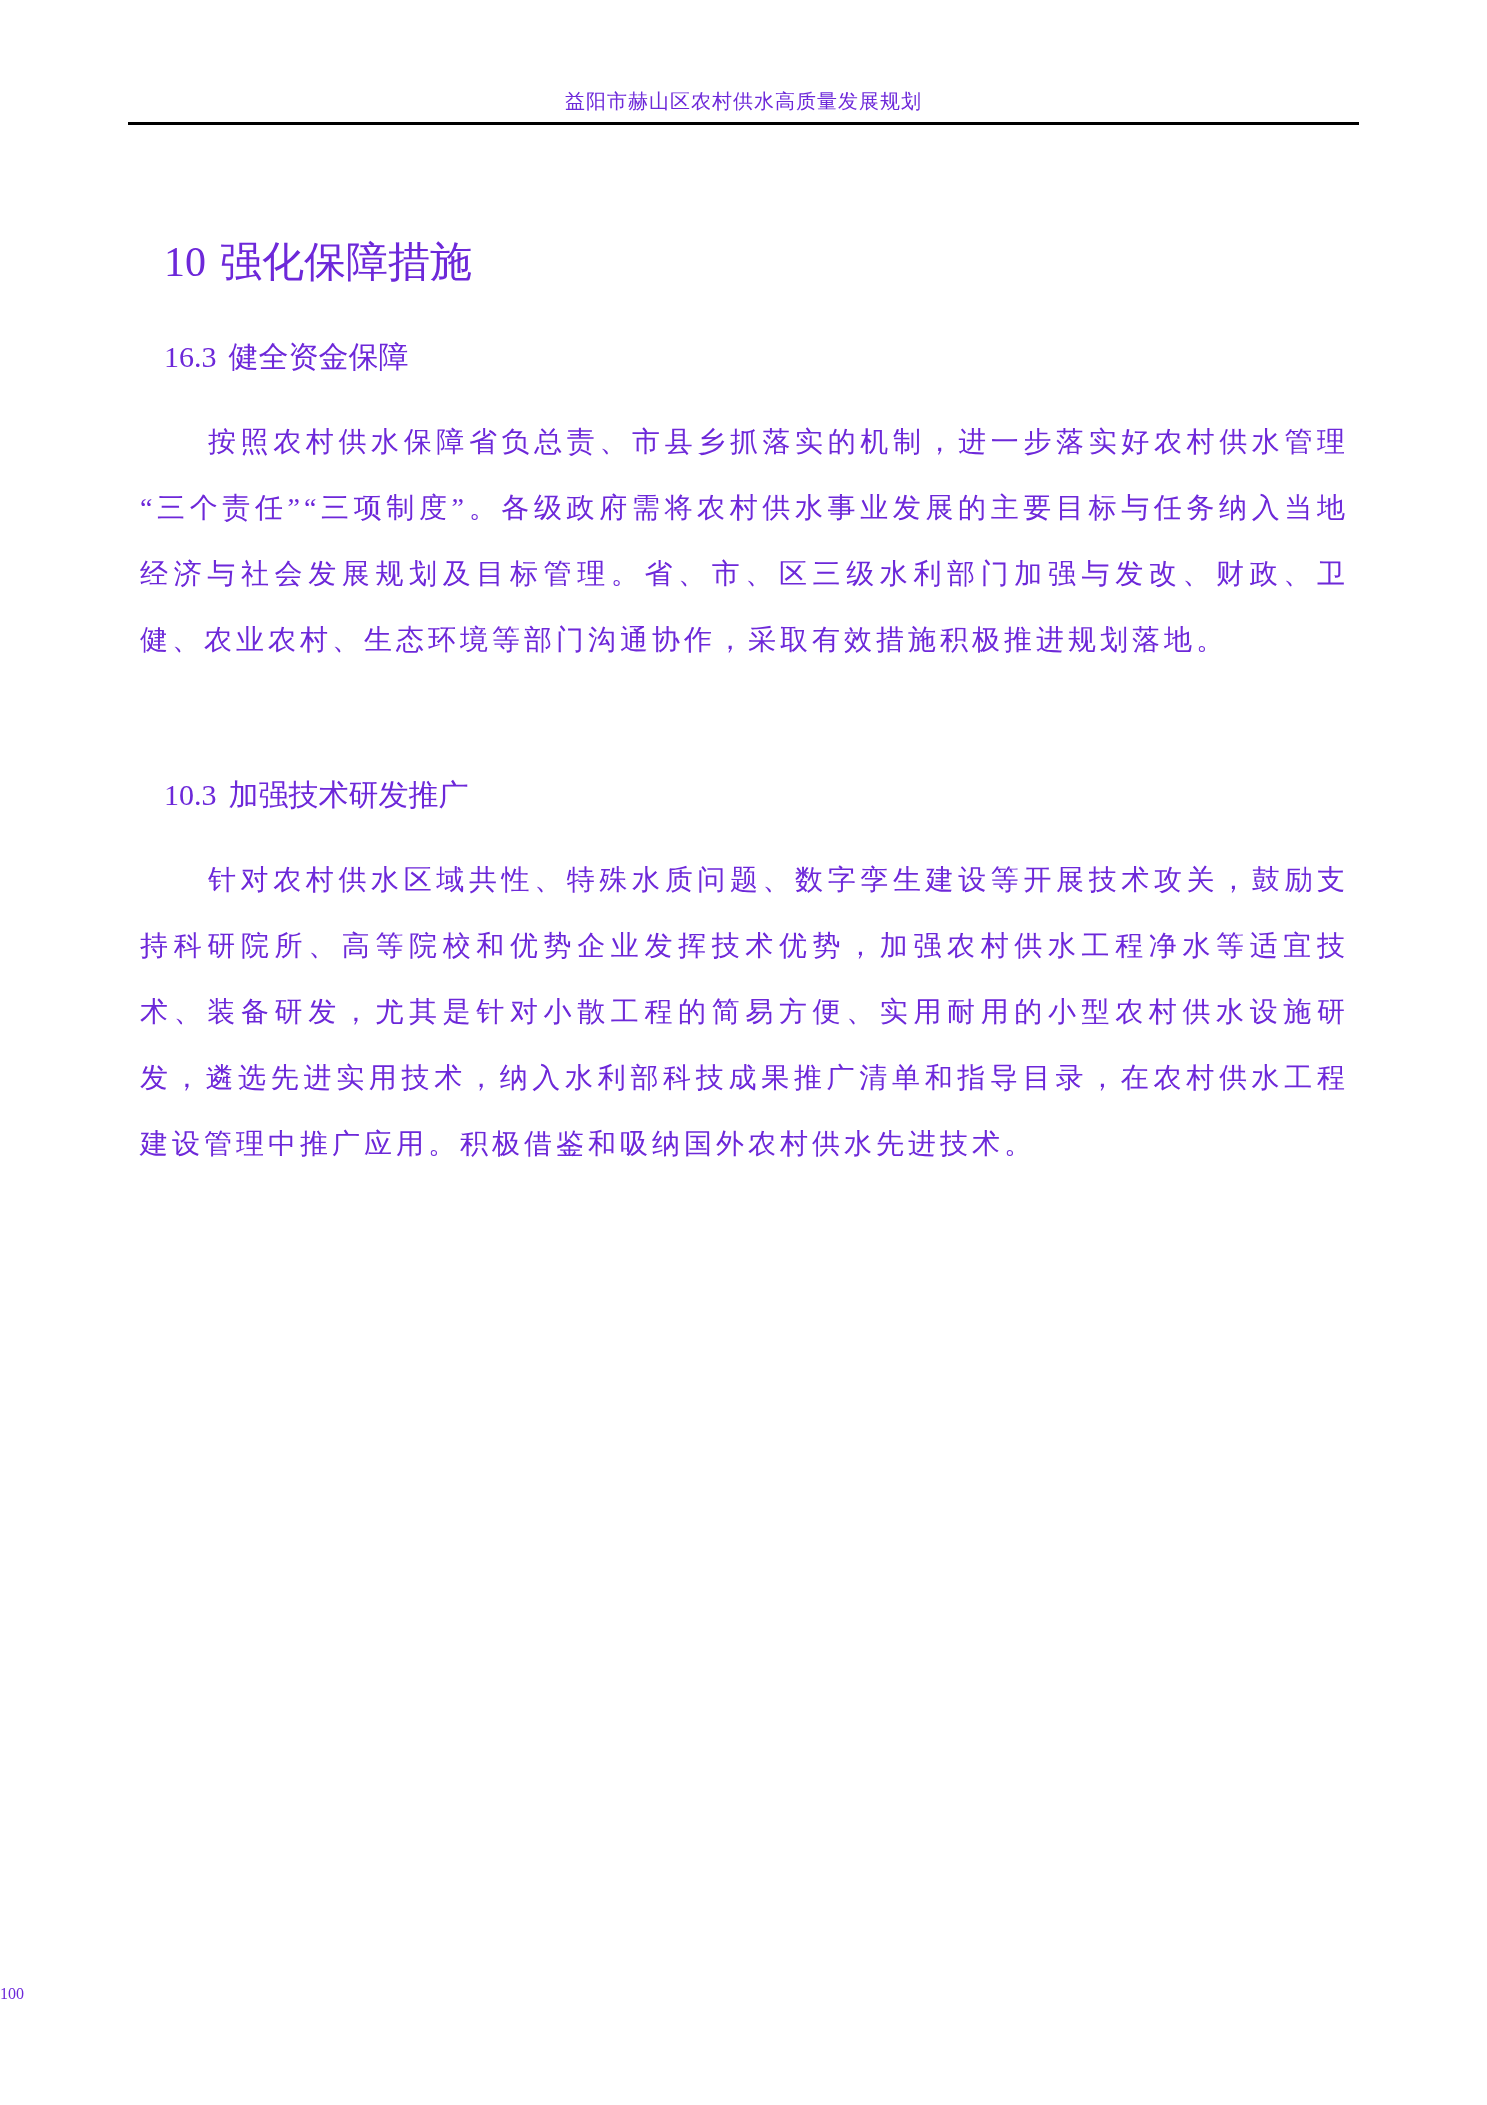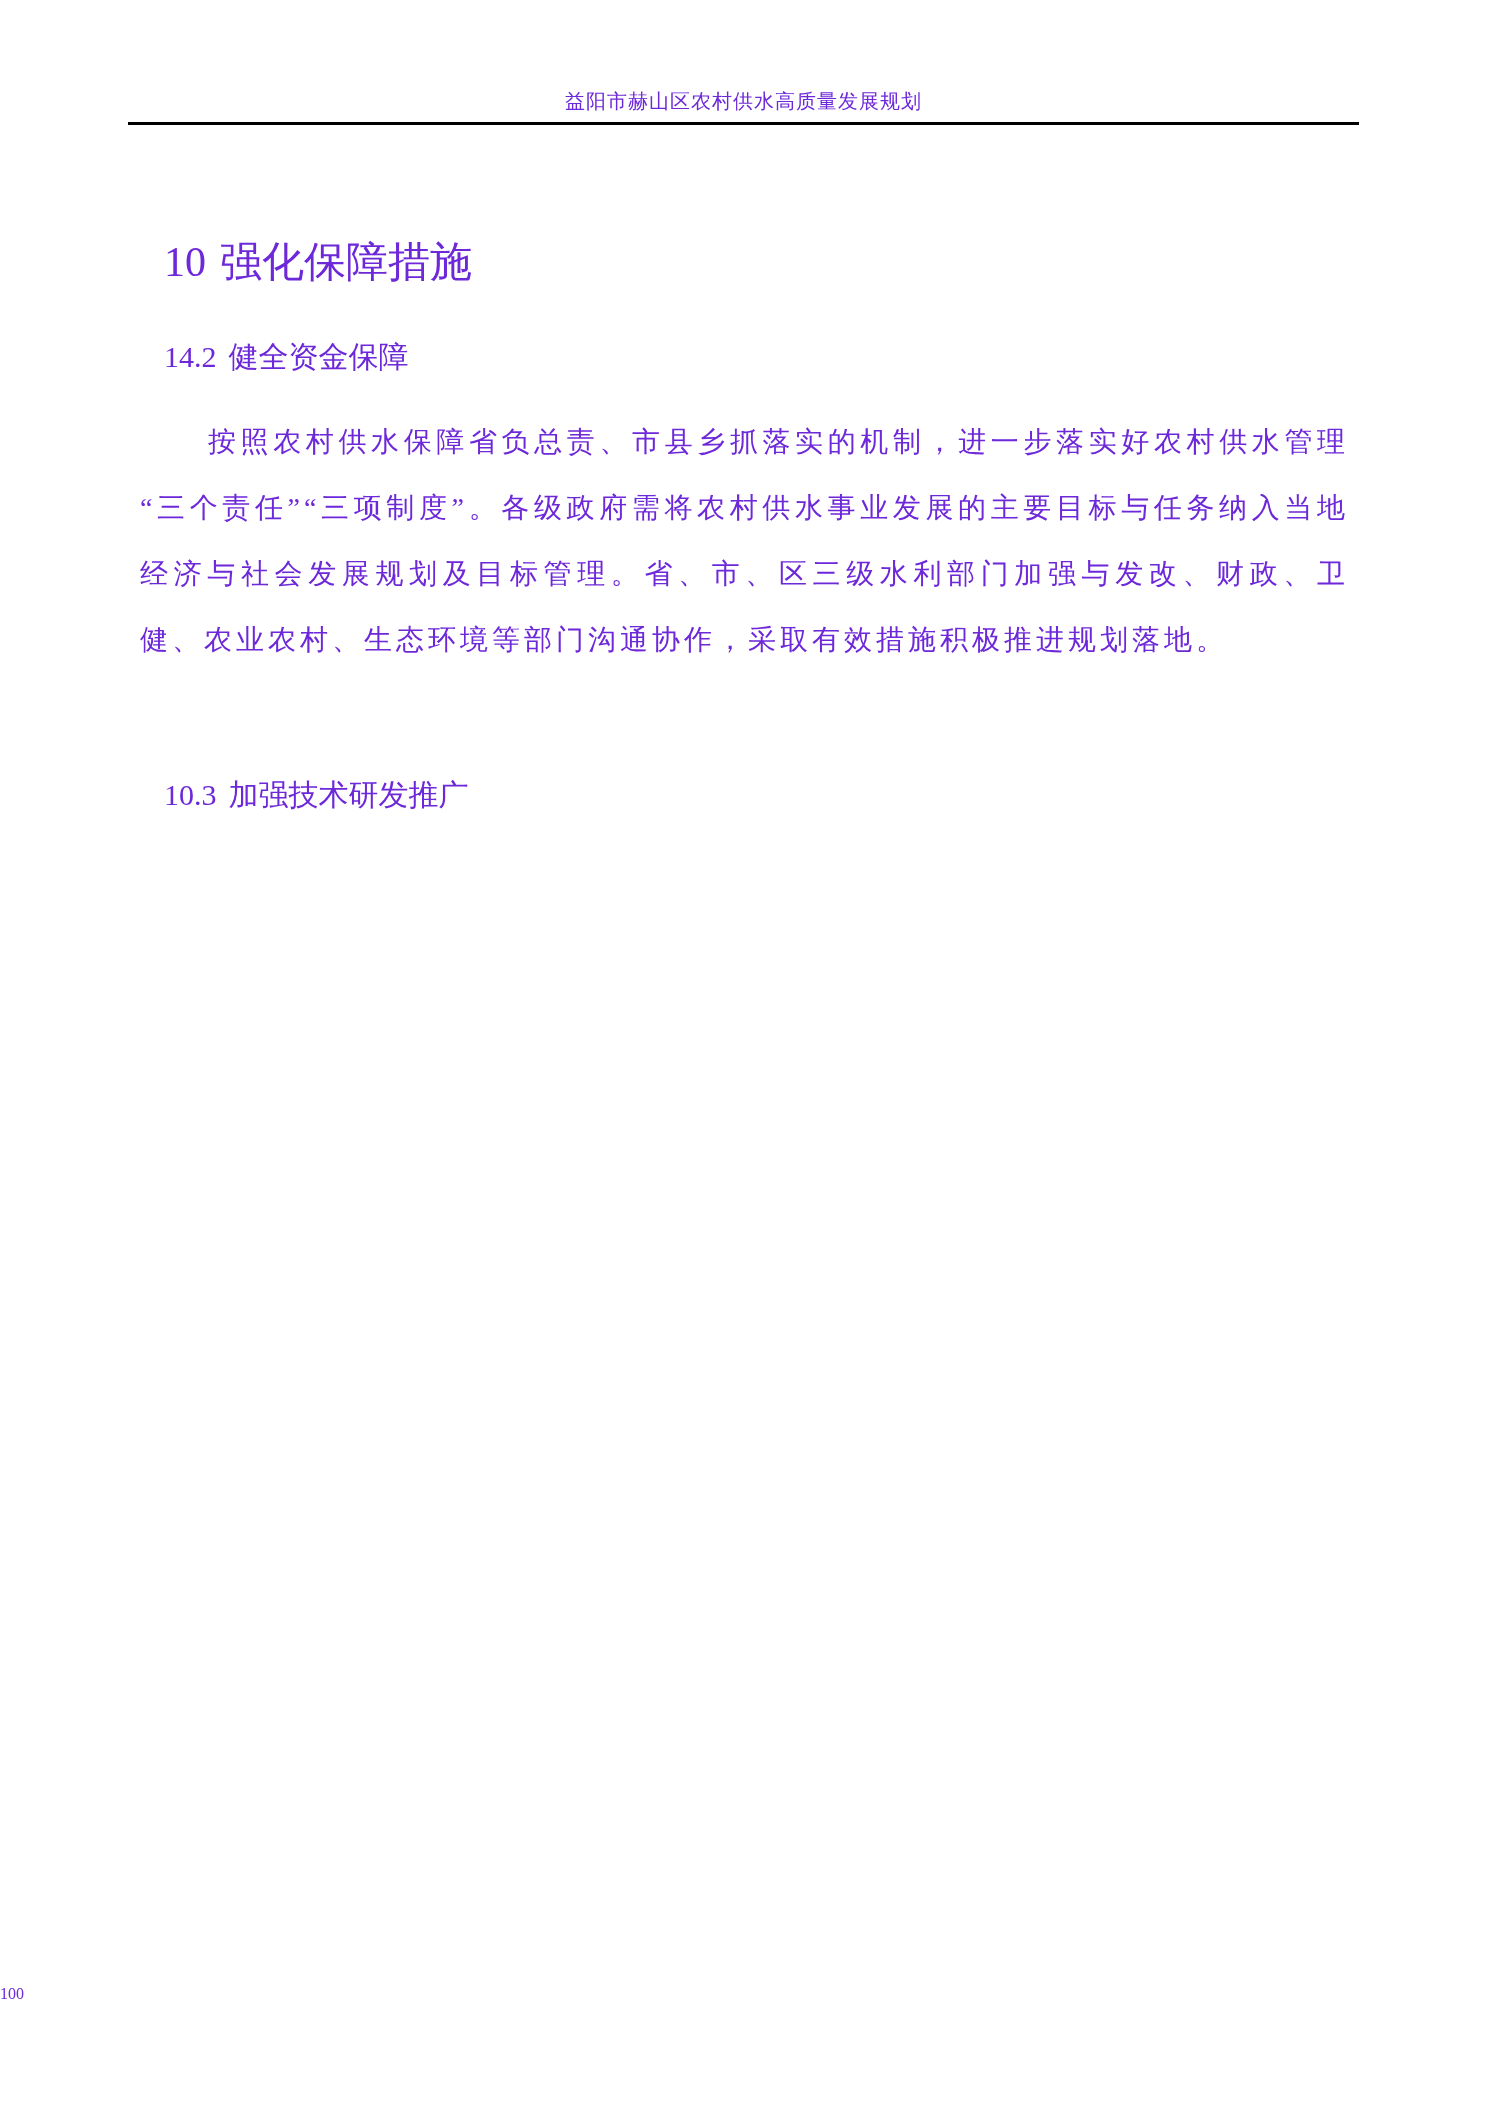--- a/index.html
+++ b/index.html
@@ -102,30 +102,31 @@
   </div>
 
   <div class="content">
 
     <h1 class="chapter-title">
       <span class="heading-number">10</span><span>强化保障措施</span>
     </h1>
 
     <section>
       <h2 class="section-heading">
-        <span class="heading-number">14.2</span><span>健全资金保障</span>
+        <span class="heading-number">16.3</span><span>健全资金保障</span>
       </h2>
       <p class="body-para">按照农村供水保障省负总责、市县乡抓落实的机制，进一步落实好农村供水管理 “三个责任”“三项制度”。各级政府需将农村供水事业发展的主要目标与任务纳入当地经济与社会发展规划及目标管理。省、市、区三级水利部门加强与发改、财政、卫健、农业农村、生态环境等部门沟通协作，采取有效措施积极推进规划落地。</p>
     </section>
 
 
     <section>
       <h2 class="section-heading gap-large">
         <span class="heading-number">10.3</span><span>加强技术研发推广</span>
       </h2>
+      <p class="body-para">针对农村供水区域共性、特殊水质问题、数字孪生建设等开展技术攻关，鼓励支持科研院所、高等院校和优势企业发挥技术优势，加强农村供水工程净水等适宜技术、装备研发，尤其是针对小散工程的简易方便、实用耐用的小型农村供水设施研发，遴选先进实用技术，纳入水利部科技成果推广清单和指导目录，在农村供水工程建设管理中推广应用。积极借鉴和吸纳国外农村供水先进技术。</p>
     </section>
 
   </div>
 
   <div class="page-footer">
     <span>100</span>
   </div>
 
 </div>
 

